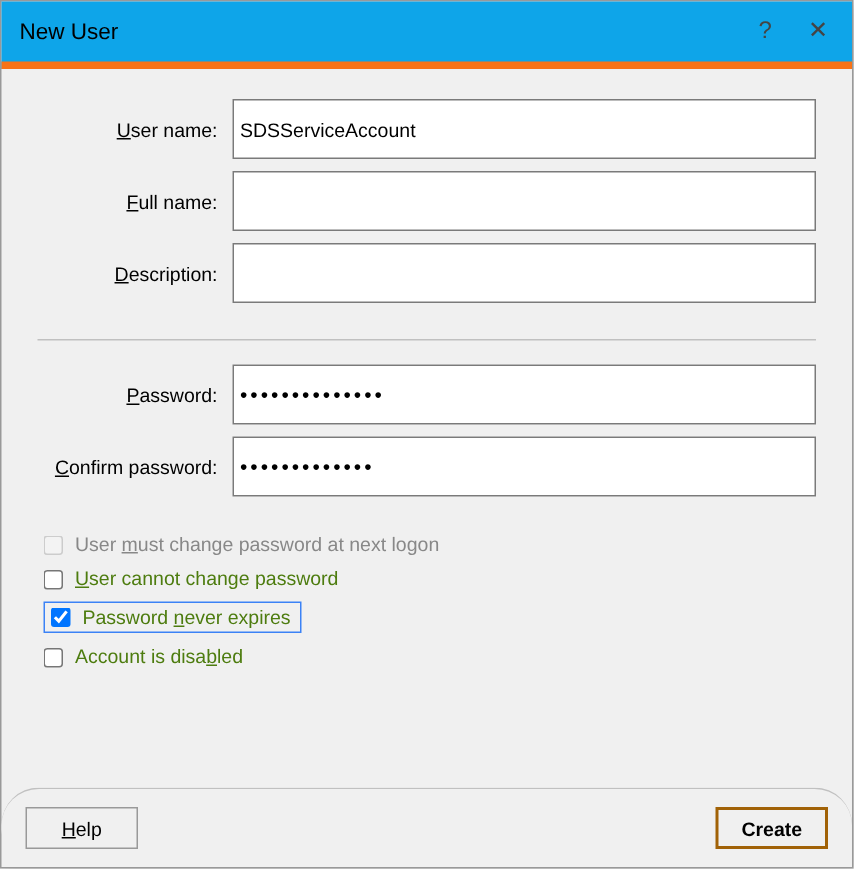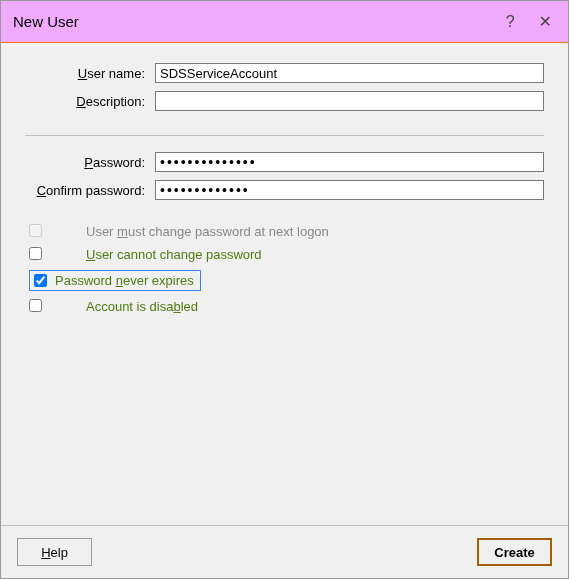--- a/index.html
+++ b/index.html
@@ -23,22 +23,22 @@
       background: #f0f0f0;
       border: 1px solid #999;
       width: 569px;
       height: 579px;
       display: flex;
       flex-direction: column;
       box-shadow: 2px 2px 8px rgba(0,0,0,0.4);
     }
 
     .title-bar {
-      background: #f0abfc;
-      border-bottom: 1px solid #f97316;
+      background: #0ea5e9;
+      border-bottom: 5px solid #f97316;
       display: flex;
       align-items: center;
       justify-content: space-between;
       padding: 20px 12px;
       height: 42px;
     }
 
     .title-text {
       font-size: 15px;
       font-weight: 400;
@@ -81,40 +81,39 @@
       color: #000;
       flex-shrink: 0;
     }
 
     .form-label span {
       text-decoration: underline;
     }
 
     .form-input {
       flex: 1;
-      height: 20px;
+      height: 40px;
       border: 1px solid #7a7a7a;
       background: #fff;
       padding: 2px 4px;
       font-size: 13px;
       outline: none;
     }
 
     .divider {
       height: 1px;
       background: #c0c0c0;
       margin: 16px 0;
     }
 
     .checkbox-row {
       display: flex;
-      align-items: flex-start;
+      align-items: flex-end;
       margin-bottom: 8px;
       padding-left: 4px;
-      gap: 36px;
     }
 
     .checkbox-row input[type="checkbox"] {
       margin-right: 8px;
       width: 13px;
       height: 13px;
       cursor: pointer;
     }
 
     .checkbox-row label {
@@ -144,20 +143,21 @@
     }
 
     .footer {
       border-top: 1px solid #c0c0c0;
       padding: 12px 16px;
       display: flex;
       justify-content: flex-end;
       gap: 8px;
       align-items: flex-start;
       background: #f0f0f0;
+      border-radius: 25px;
     }
 
     .footer-left {
       flex: 1;
     }
 
     .btn {
       min-width: 75px;
       height: 28px;
       background: #f0f0f0;
@@ -194,20 +194,26 @@
 
   <div class="content">
 
     <div class="form-row">
       <label class="form-label">
         <span>U</span>ser name:
       </label>
       <input class="form-input" type="text" value="SDSServiceAccount" style="">
     </div>
 
+    <div class="form-row">
+      <label class="form-label">
+        <span>F</span>ull name:
+      </label>
+      <input class="form-input" type="text" value="" style="">
+    </div>
 
     <div class="form-row">
       <label class="form-label">
         <span>D</span>escription:
       </label>
       <input class="form-input" type="text" value="" style="">
     </div>
 
     <div class="divider"></div>
 

